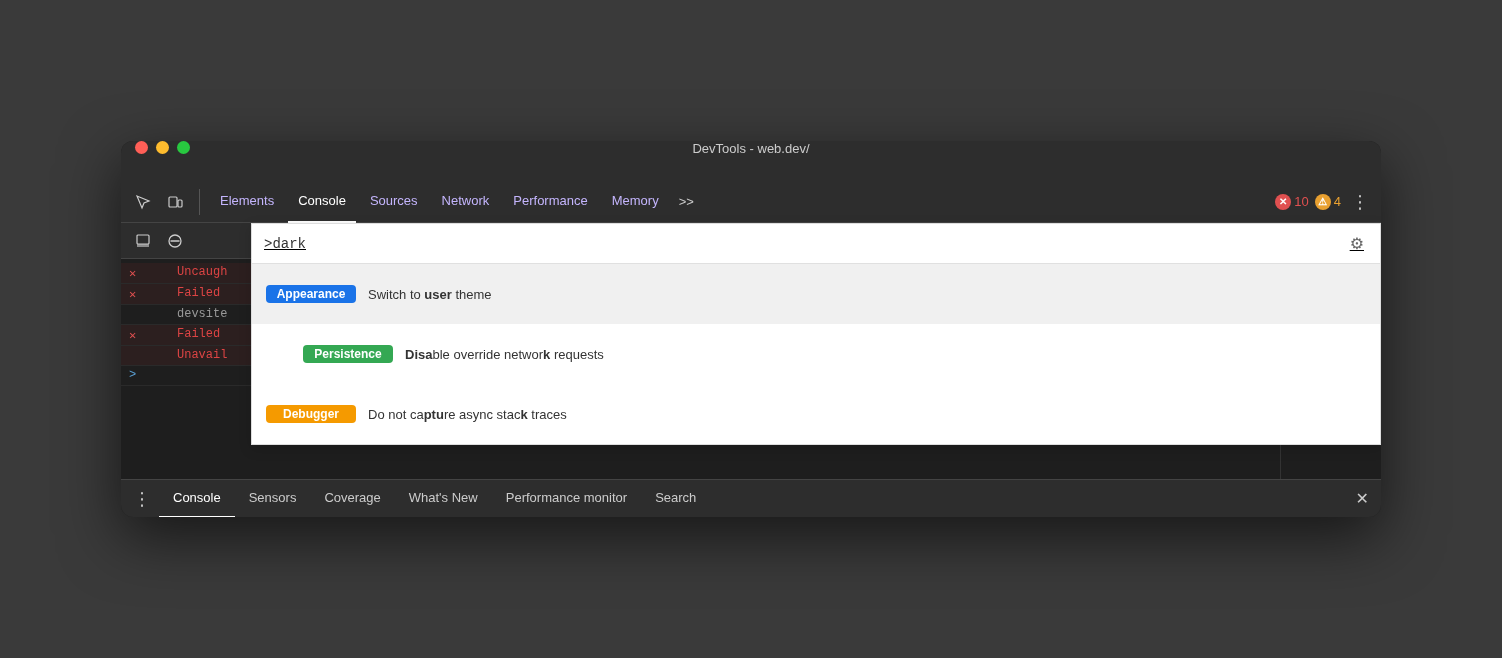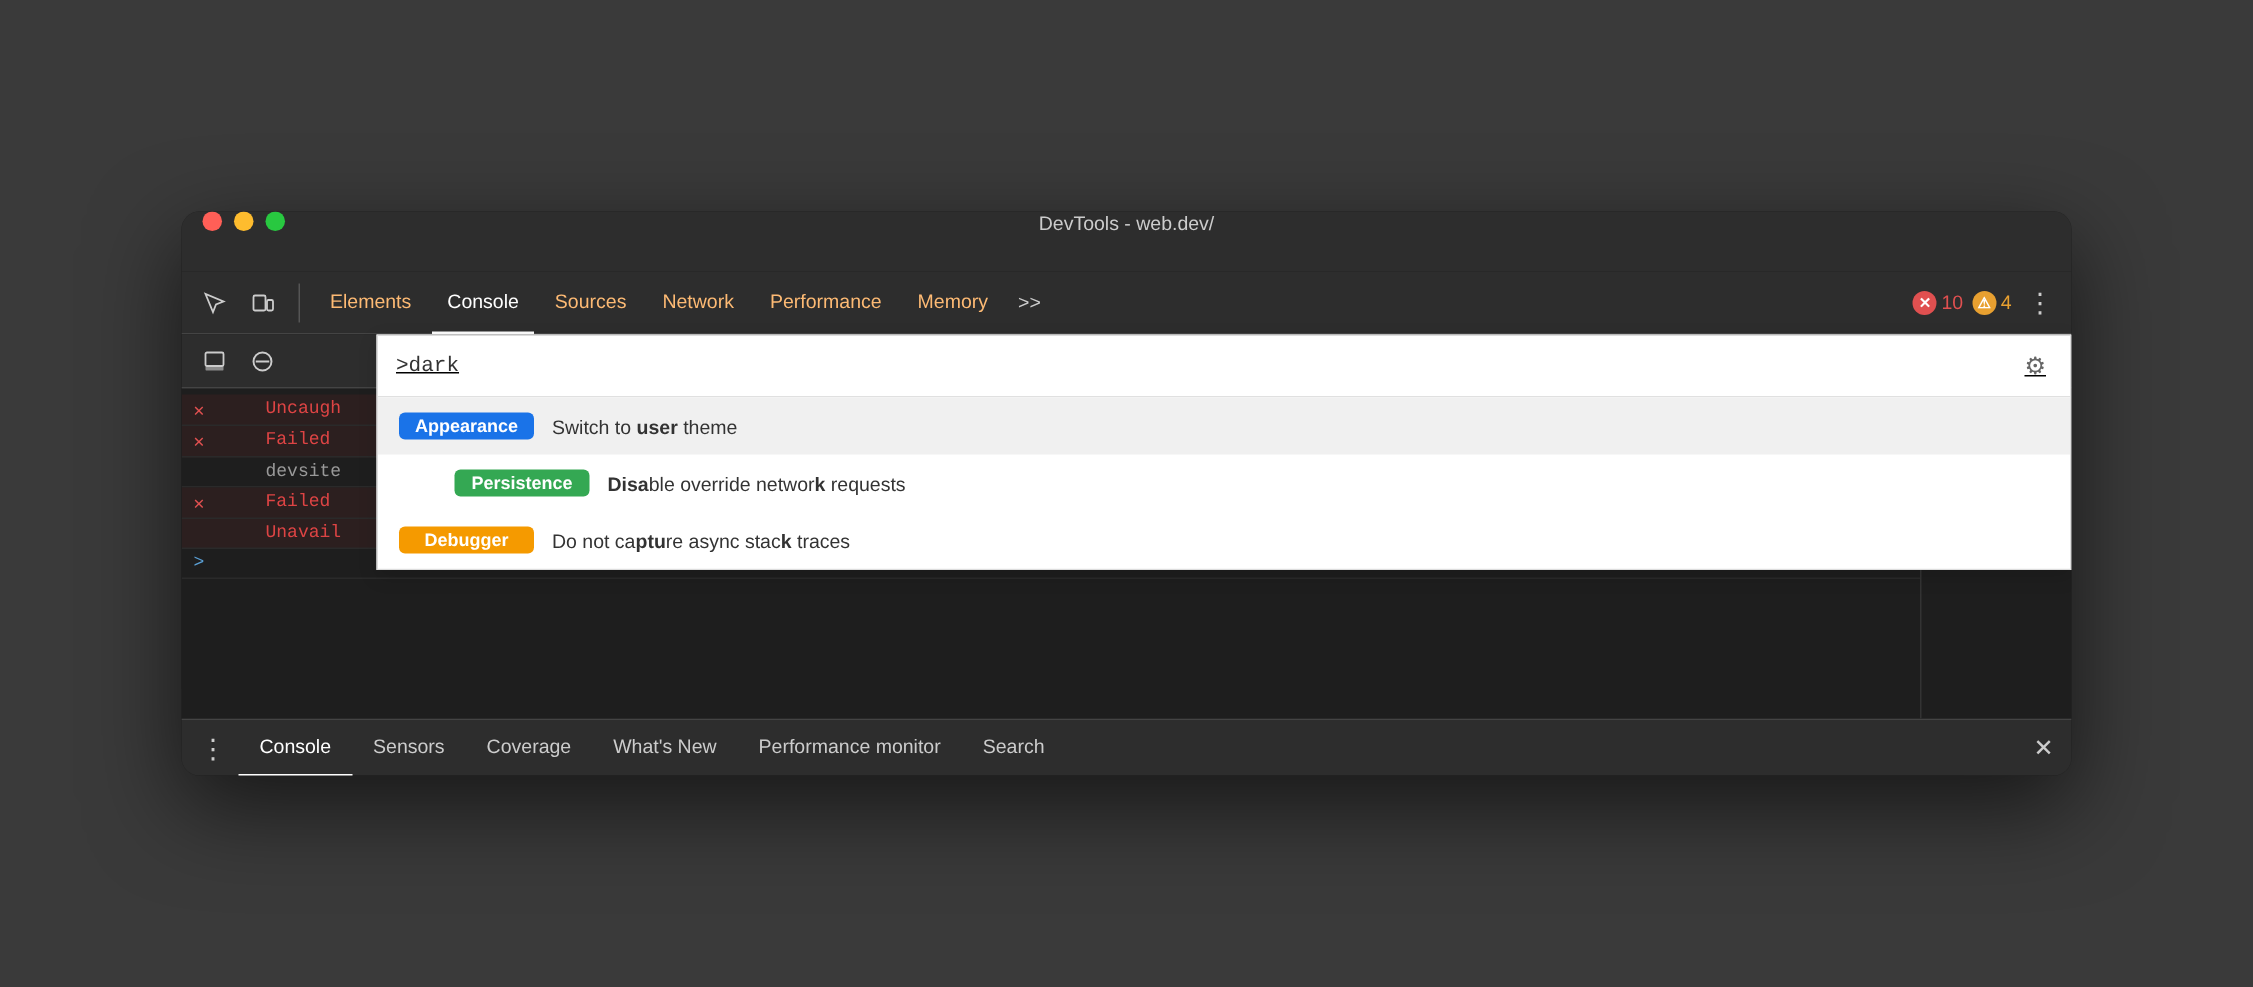--- a/index.html
+++ b/index.html
@@ -71,21 +71,21 @@
       align-items: center;
       justify-content: center;
       width: 28px;
       height: 28px;
       border-radius: 4px;
       cursor: pointer;
       color: #ccc;
       font-size: 14px;
     }
     .toolbar-tab {
-      color: #fdba74;
+      color: #c4b5fd;
       font-size: 13px;
       padding: 0 10px;
       height: 42px;
       display: flex;
       align-items: center;
       cursor: pointer;
       border-bottom: 2px solid transparent;
     }
     .toolbar-tab.active {
       color: #fff;
@@ -200,21 +200,21 @@
 
     .autocomplete-dropdown {
       background: #fff;
       border: none;
       box-shadow: none;
       width: 100%;
     }
     .autocomplete-item {
       display: flex;
       align-items: center;
-      padding: 10px 14px;
+      padding: 21px 14px;
       cursor: pointer;
       gap: 12px;
     }
     .autocomplete-item:hover,
     .autocomplete-item.selected {
       background: #f0f0f0;
     }
     .autocomplete-tag {
       border-radius: 4px;
       padding: 2px 8px;

